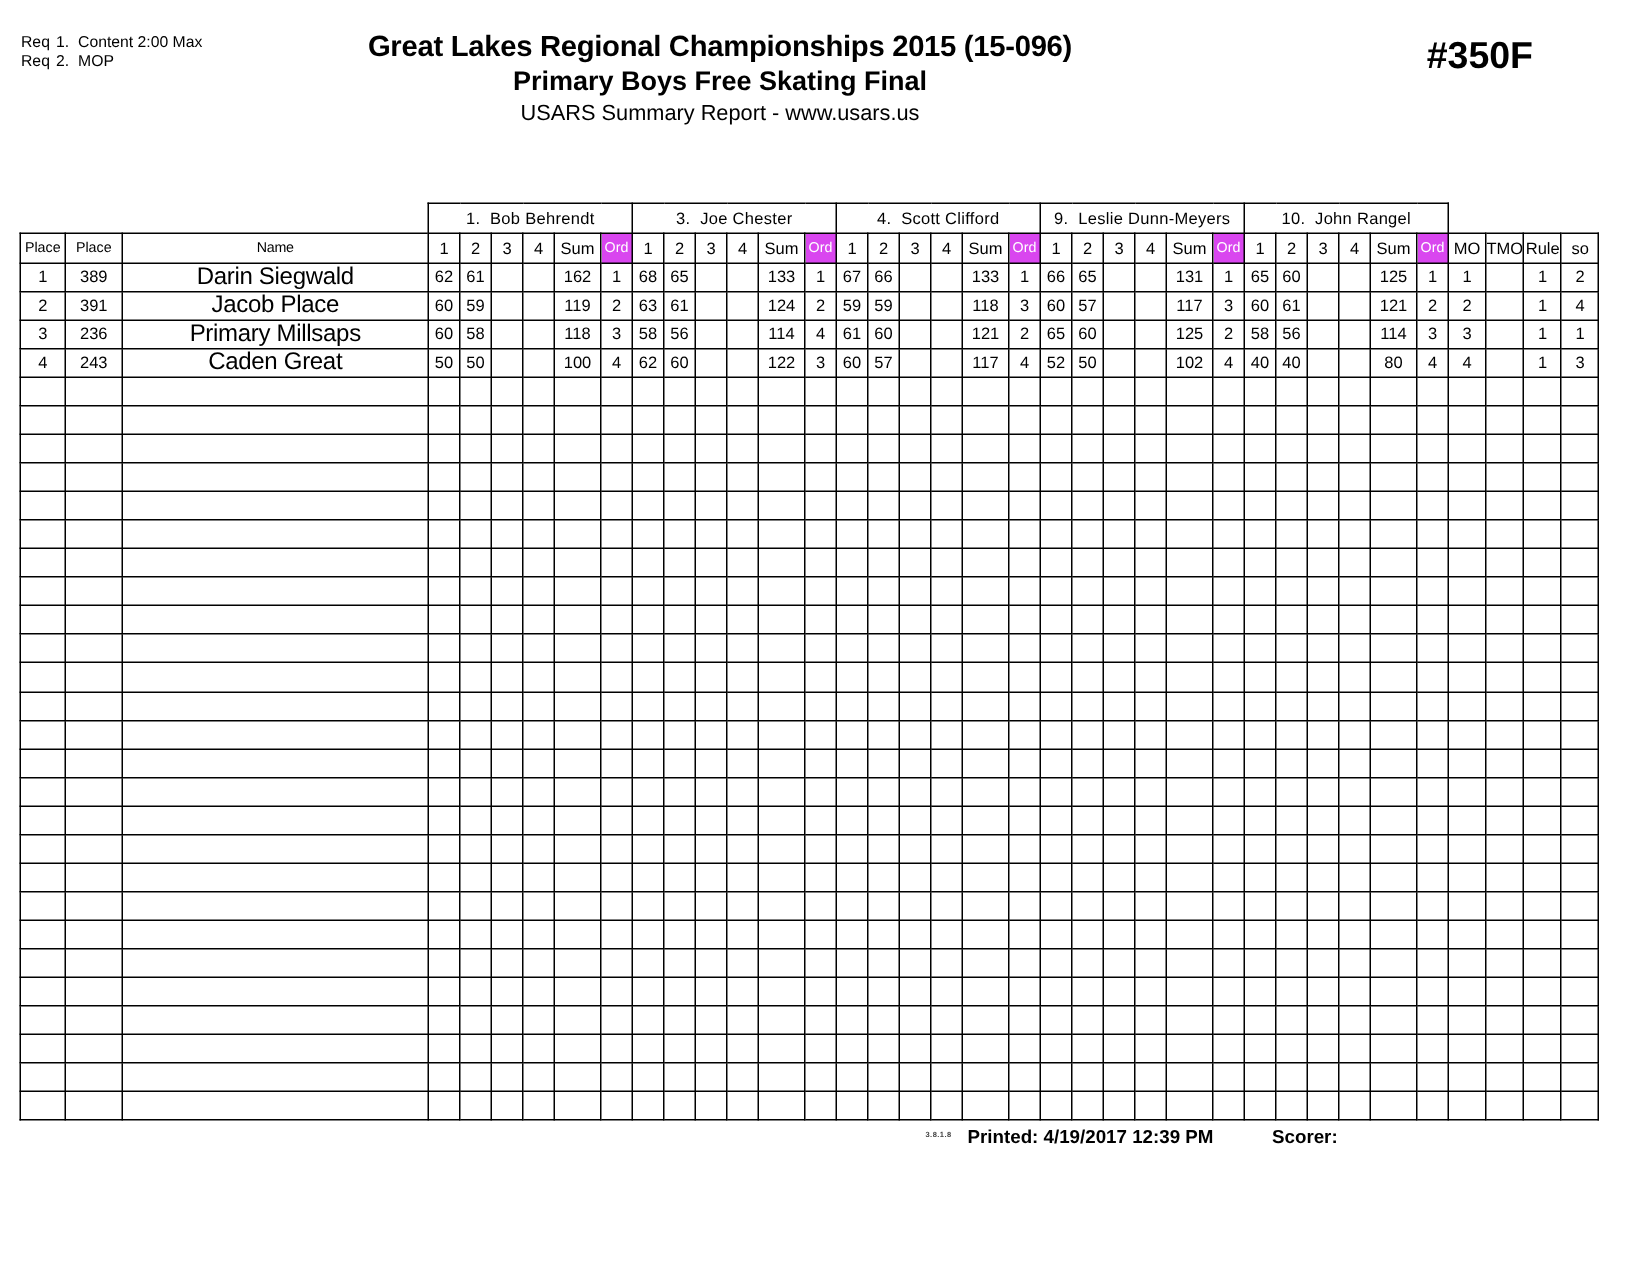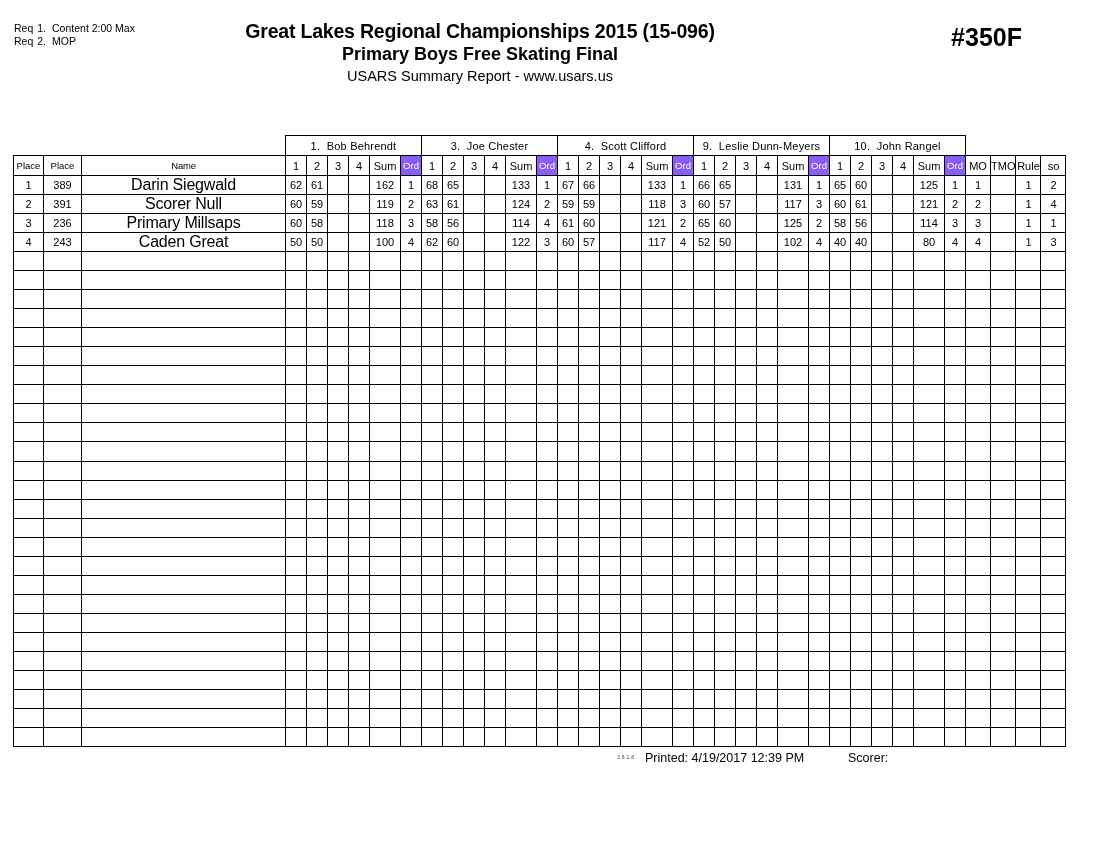--- a/index.html
+++ b/index.html
@@ -104,21 +104,21 @@
   .judge-name {
     text-align: left;
     padding-left: 6px;
     font-size: 11px;
     letter-spacing: 0.2px;
   }
 
   
   .colhdr { font-size: 10px; }
   .colhdr-ord {
-    background: #8b5cf6;
+    background: #d946ef;
     color: #ffffff;
     font-size: 9.5px;
     border-left: 3px solid #000000;
     border-right: 3px solid #000000;
   }
 
   
   .ord-cell {
     border-left: 3px solid #000000;
     border-right: 3px solid #000000;
@@ -140,20 +140,21 @@
   .h-name { text-align: left; padding-left: 5px; font-size: 9.5px; }
 
   
   #footer {
     position: absolute;
     left: 0;
     top: 751px;
     width: 1100px;
     height: 20px;
     font-size: 12.5px;
+    font-weight: bold;
   }
   #version-tag {
     position: absolute;
     left: 617px;
     top: 3px;
     font-size: 5px;
     color: #444444;
     letter-spacing: 0.3px;
   }
   #printed {
@@ -271,21 +272,21 @@
         <td class="c-sum">125</td>
         <td class="c-ord ord-cell">1</td>
         <td class="c-tail">1</td>
         <td class="c-tail"></td>
         <td class="c-tail">1</td>
         <td class="c-tail">2</td>
       </tr>
       <tr class="r-data">
         <td class="c-place">2</td>
         <td class="c-cont">391</td>
-        <td class="c-name">Scorer Null</td>
+        <td class="c-name">Jacob Place</td>
         <td class="c-mark">60</td>
         <td class="c-mark">59</td>
         <td class="c-mark"></td>
         <td class="c-mark"></td>
         <td class="c-sum">119</td>
         <td class="c-ord ord-cell">2</td>
         <td class="c-mark">63</td>
         <td class="c-mark">61</td>
         <td class="c-mark"></td>
         <td class="c-mark"></td>

